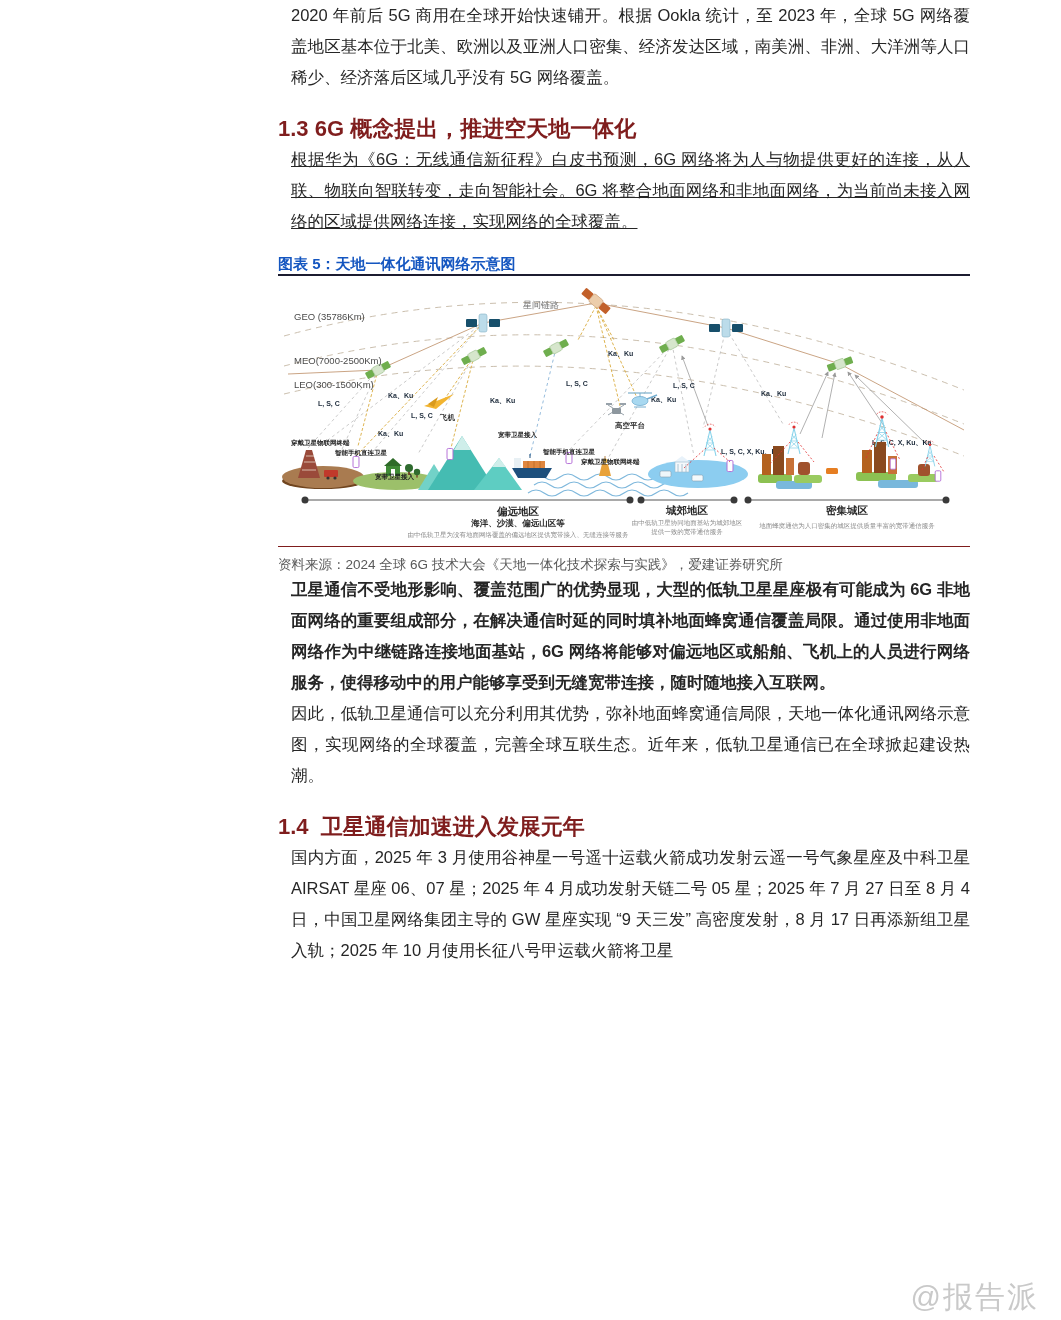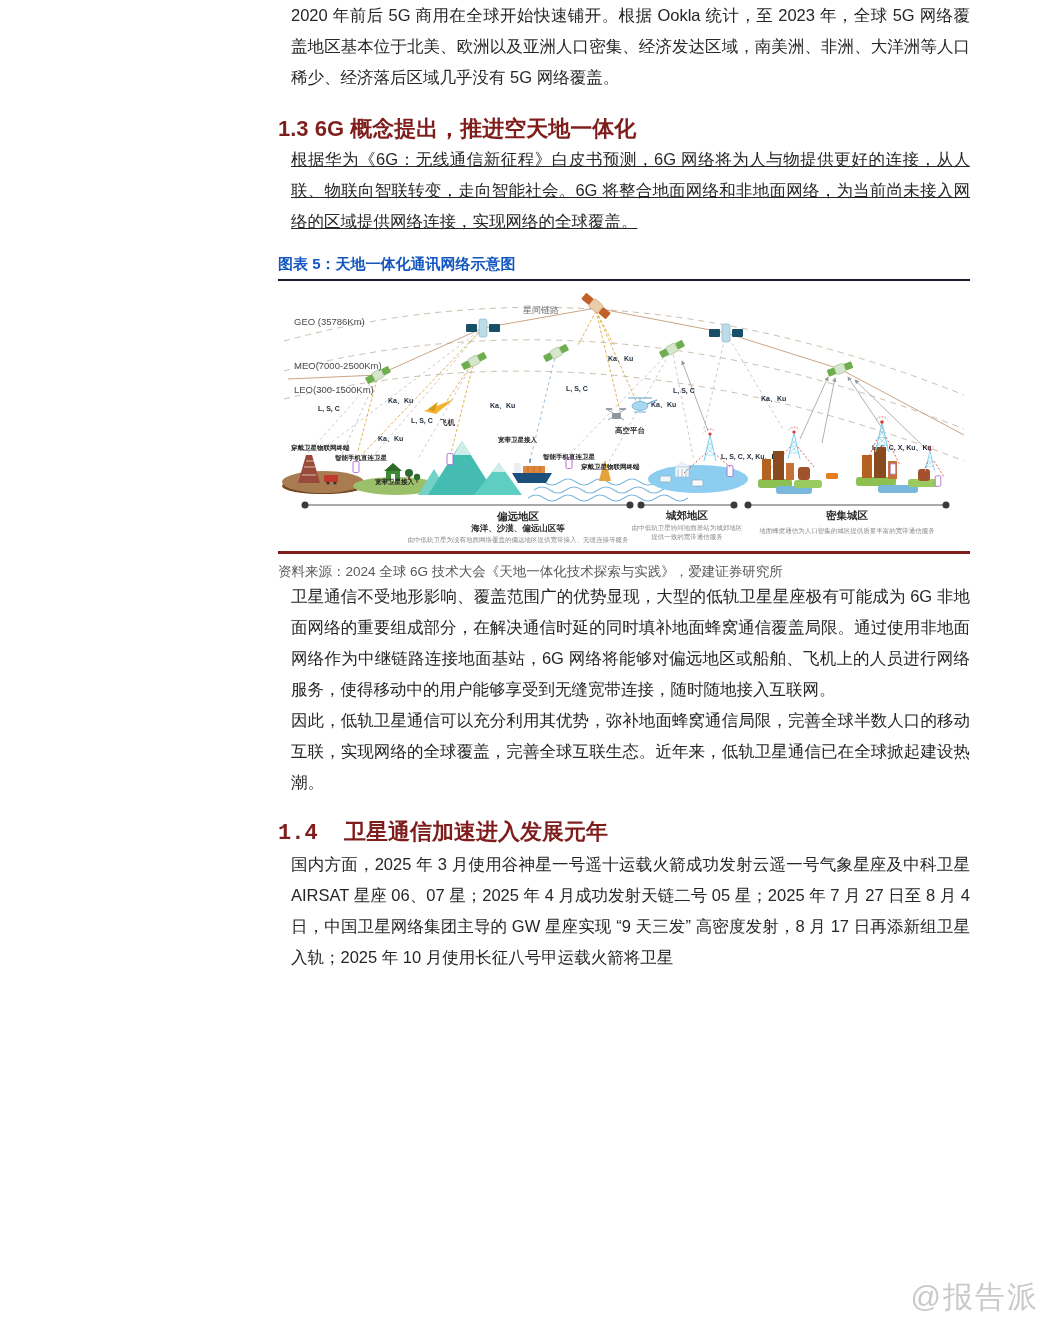--- a/index.html
+++ b/index.html
@@ -6,27 +6,27 @@
   .page{position:relative;width:1061px;height:1320px;background:#fff;overflow:hidden;
         font-family:"Liberation Sans","DejaVu Sans",sans-serif;}
   .content{position:absolute;left:270px;top:0;width:692px;margin-left:8px;}
   p.body{margin:0;padding-left:13px;font-size:16.5px;line-height:31px;color:#262626;
          text-align:justify;}
   .heading{margin:0;font-size:22px;font-weight:700;color:#7f1d1d;line-height:30px;white-space:pre-wrap;}
   .p1{margin-top:6px;}
   .h13{margin-top:21px;}
   .p2{margin-top:22px;text-decoration:underline;}
   .fig-label{margin-top:17px;font-size:15px;font-weight:700;color:#1456c0;line-height:20px;
-             padding-bottom:5px;border-bottom:2px solid #1c1c30;}
+             border-bottom:2px solid #1c1c30;}
   .figure{margin-top:2px;}
-  .source{margin-top:2px;border-top:3px solid #7f1d1d;padding-top:9px;
+  .source{margin-top:2px;border-top:1px solid #7f1d1d;padding-top:9px;
           font-size:13.5px;color:#595959;line-height:18px;}
-  .p3{margin-top:25px;}
+  .p3{margin-top:25px;font-weight:bold;}
   .p4{margin-top:16px;}
-  .h14{margin-top:21px;font-family:Liberation Mono, monospace;}
+  .h14{margin-top:21px;}
   .p5{margin-top:21px;}
   .p6{margin-top:15px;}
   .watermark{position:absolute;right:22px;bottom:2px;font-size:30px;color:#c9c9c9;
              letter-spacing:2px;font-weight:400;}
   svg text{font-family:"Liberation Sans","DejaVu Sans",sans-serif;}
   .orb-lab{font-size:9.5px;fill:#4a4a4a;}
   .tiny-lab{font-size:6.5px;font-weight:600;fill:#222;}
   .band-lab{font-size:7px;font-weight:700;fill:#1c2a3a;}
   .obj-lab{font-size:7.5px;font-weight:600;fill:#333;}
   .reg-name{font-size:10.5px;font-weight:700;fill:#2b2b2b;text-anchor:middle;}
@@ -298,21 +298,21 @@
         <text class="reg-desc" x="409" y="256">提供一致的宽带通信服务</text>
         <text class="reg-name" x="569" y="236">密集城区</text>
         <text class="reg-desc" x="569" y="250">地面蜂窝通信为人口密集的城区提供质量丰富的宽带通信服务</text>
       </svg>
     </div>
 
     <div class="source">资料来源：2024 全球 6G 技术大会《天地一体化技术探索与实践》，爱建证券研究所</div>
 
     <p class="body p3">卫星通信不受地形影响、覆盖范围广的优势显现，大型的低轨卫星星座极有可能成为 6G 非地面网络的重要组成部分，在解决通信时延的同时填补地面蜂窝通信覆盖局限。通过使用非地面网络作为中继链路连接地面基站，6G 网络将能够对偏远地区或船舶、飞机上的人员进行网络服务，使得移动中的用户能够享受到无缝宽带连接，随时随地接入互联网。</p>
 
-    <p class="body p4">因此，低轨卫星通信可以充分利用其优势，弥补地面蜂窝通信局限，完善全球半数人口的移动互联，实现网络的全球覆盖，完善全球互联生态。近年来，低轨卫星通信已在全球掀起建设热潮。</p>
+    <p class="body p4">因此，低轨卫星通信可以充分利用其优势，弥补地面蜂窝通信局限，天地一体化通讯网络示意图，实现网络的全球覆盖，完善全球互联生态。近年来，低轨卫星通信已在全球掀起建设热潮。</p>
 
     <h2 class="heading h14">1.4  卫星通信加速进入发展元年</h2>
 
 
     <p class="body p6">国内方面，2025 年 3 月使用谷神星一号遥十运载火箭成功发射云遥一号气象星座及中科卫星 AIRSAT 星座 06、07 星；2025 年 4 月成功发射天链二号 05 星；2025 年 7 月 27 日至 8 月 4 日，中国卫星网络集团主导的 GW 星座实现 “9 天三发” 高密度发射，8 月 17 日再添新组卫星入轨；2025 年 10 月使用长征八号甲运载火箭将卫星</p>
 
   </div>
 
   <div class="watermark">@报告派</div>
 </div>

